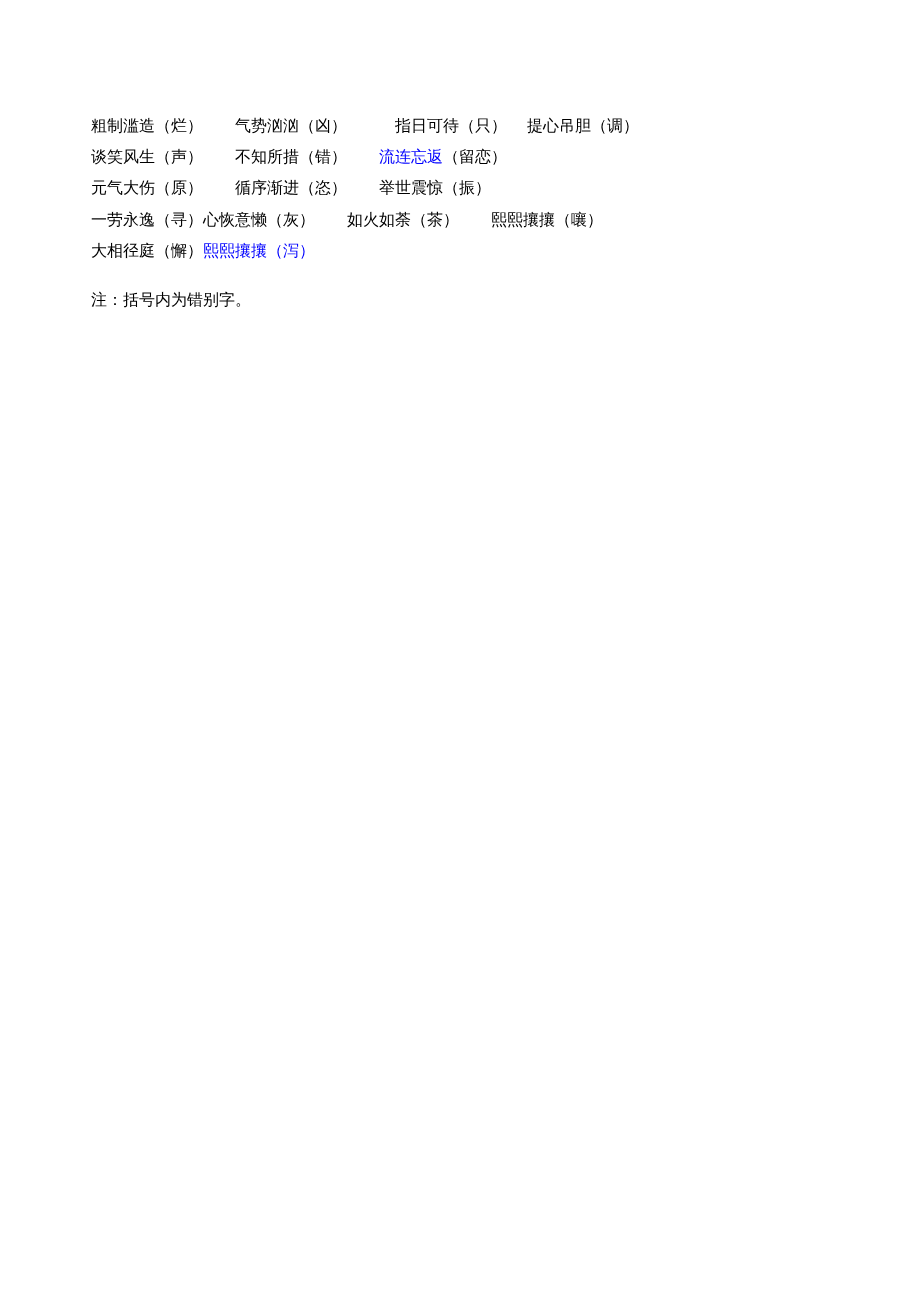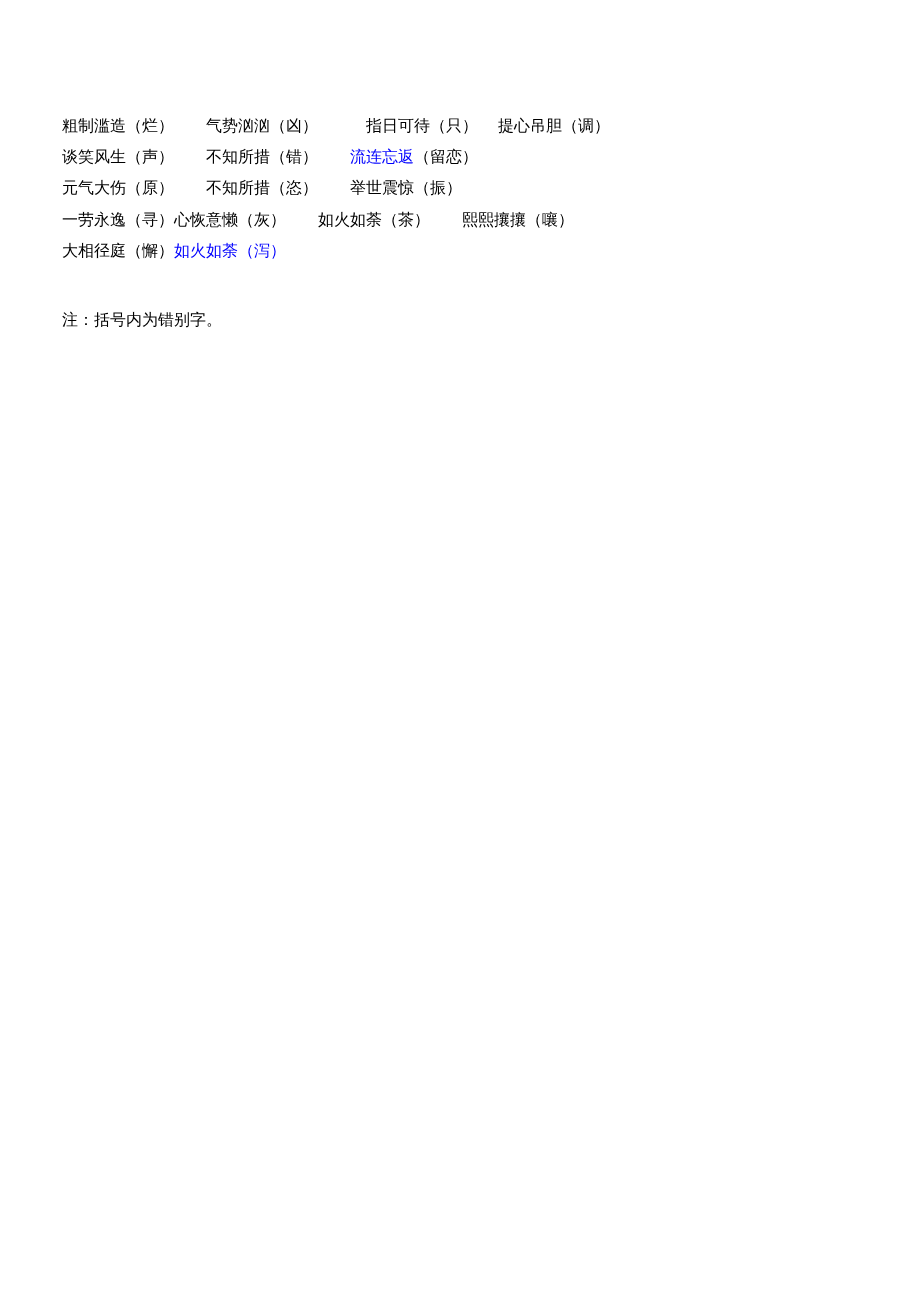--- a/index.html
+++ b/index.html
@@ -6,38 +6,38 @@
       margin: 0;
       padding: 0;
       background: #ffffff;
       font-family: "SimSun", "宋体", serif;
       font-size: 16px;
       color: #000000;
       line-height: 1.95;
     }
     .page {
       width: 920px;
-      padding: 110px 130px 0 62px;
+      padding: 110px 130px 0 91px;
       box-sizing: border-box;
     }
     .line {
       white-space: nowrap;
     }
     .blue {
       color: #0000ff;
     }
     .note {
-      margin-top: 38px;
+      margin-top: 18px;
     }
   </style>
 </head>
 <body>
 
 <div class="page">
   <div id="lines-container">
       <div class="line"><span>粗制滥造（烂）　　气势汹汹（凶）　　　指日可待（只）　 提心吊胆（调）</span></div>
       <div class="line"><span>谈笑风生（声）　　不知所措（错）　　</span><span class="blue">流连忘返</span><span>（留恋）</span></div>
-      <div class="line"><span>元气大伤（原）　　不知所措（恣）　　举世震惊（振）</span></div>
+      <div class="line"><span>元气大伤（原）　　循序渐进（恣）　　举世震惊（振）</span></div>
       <div class="line"><span>一劳永逸（寻）心恢意懒（灰）　　如火如荼（茶）　　熙熙攘攘（嚷）</span></div>
-      <div class="line"><span>大相径庭（懈）</span><span class="blue">如火如荼（泻）</span></div>
+      <div class="line"><span>大相径庭（懈）</span><span class="blue">熙熙攘攘（泻）</span></div>
     </div>
   <div class="note">注：括号内为错别字。</div>
 </div>
 
 </body></html>

